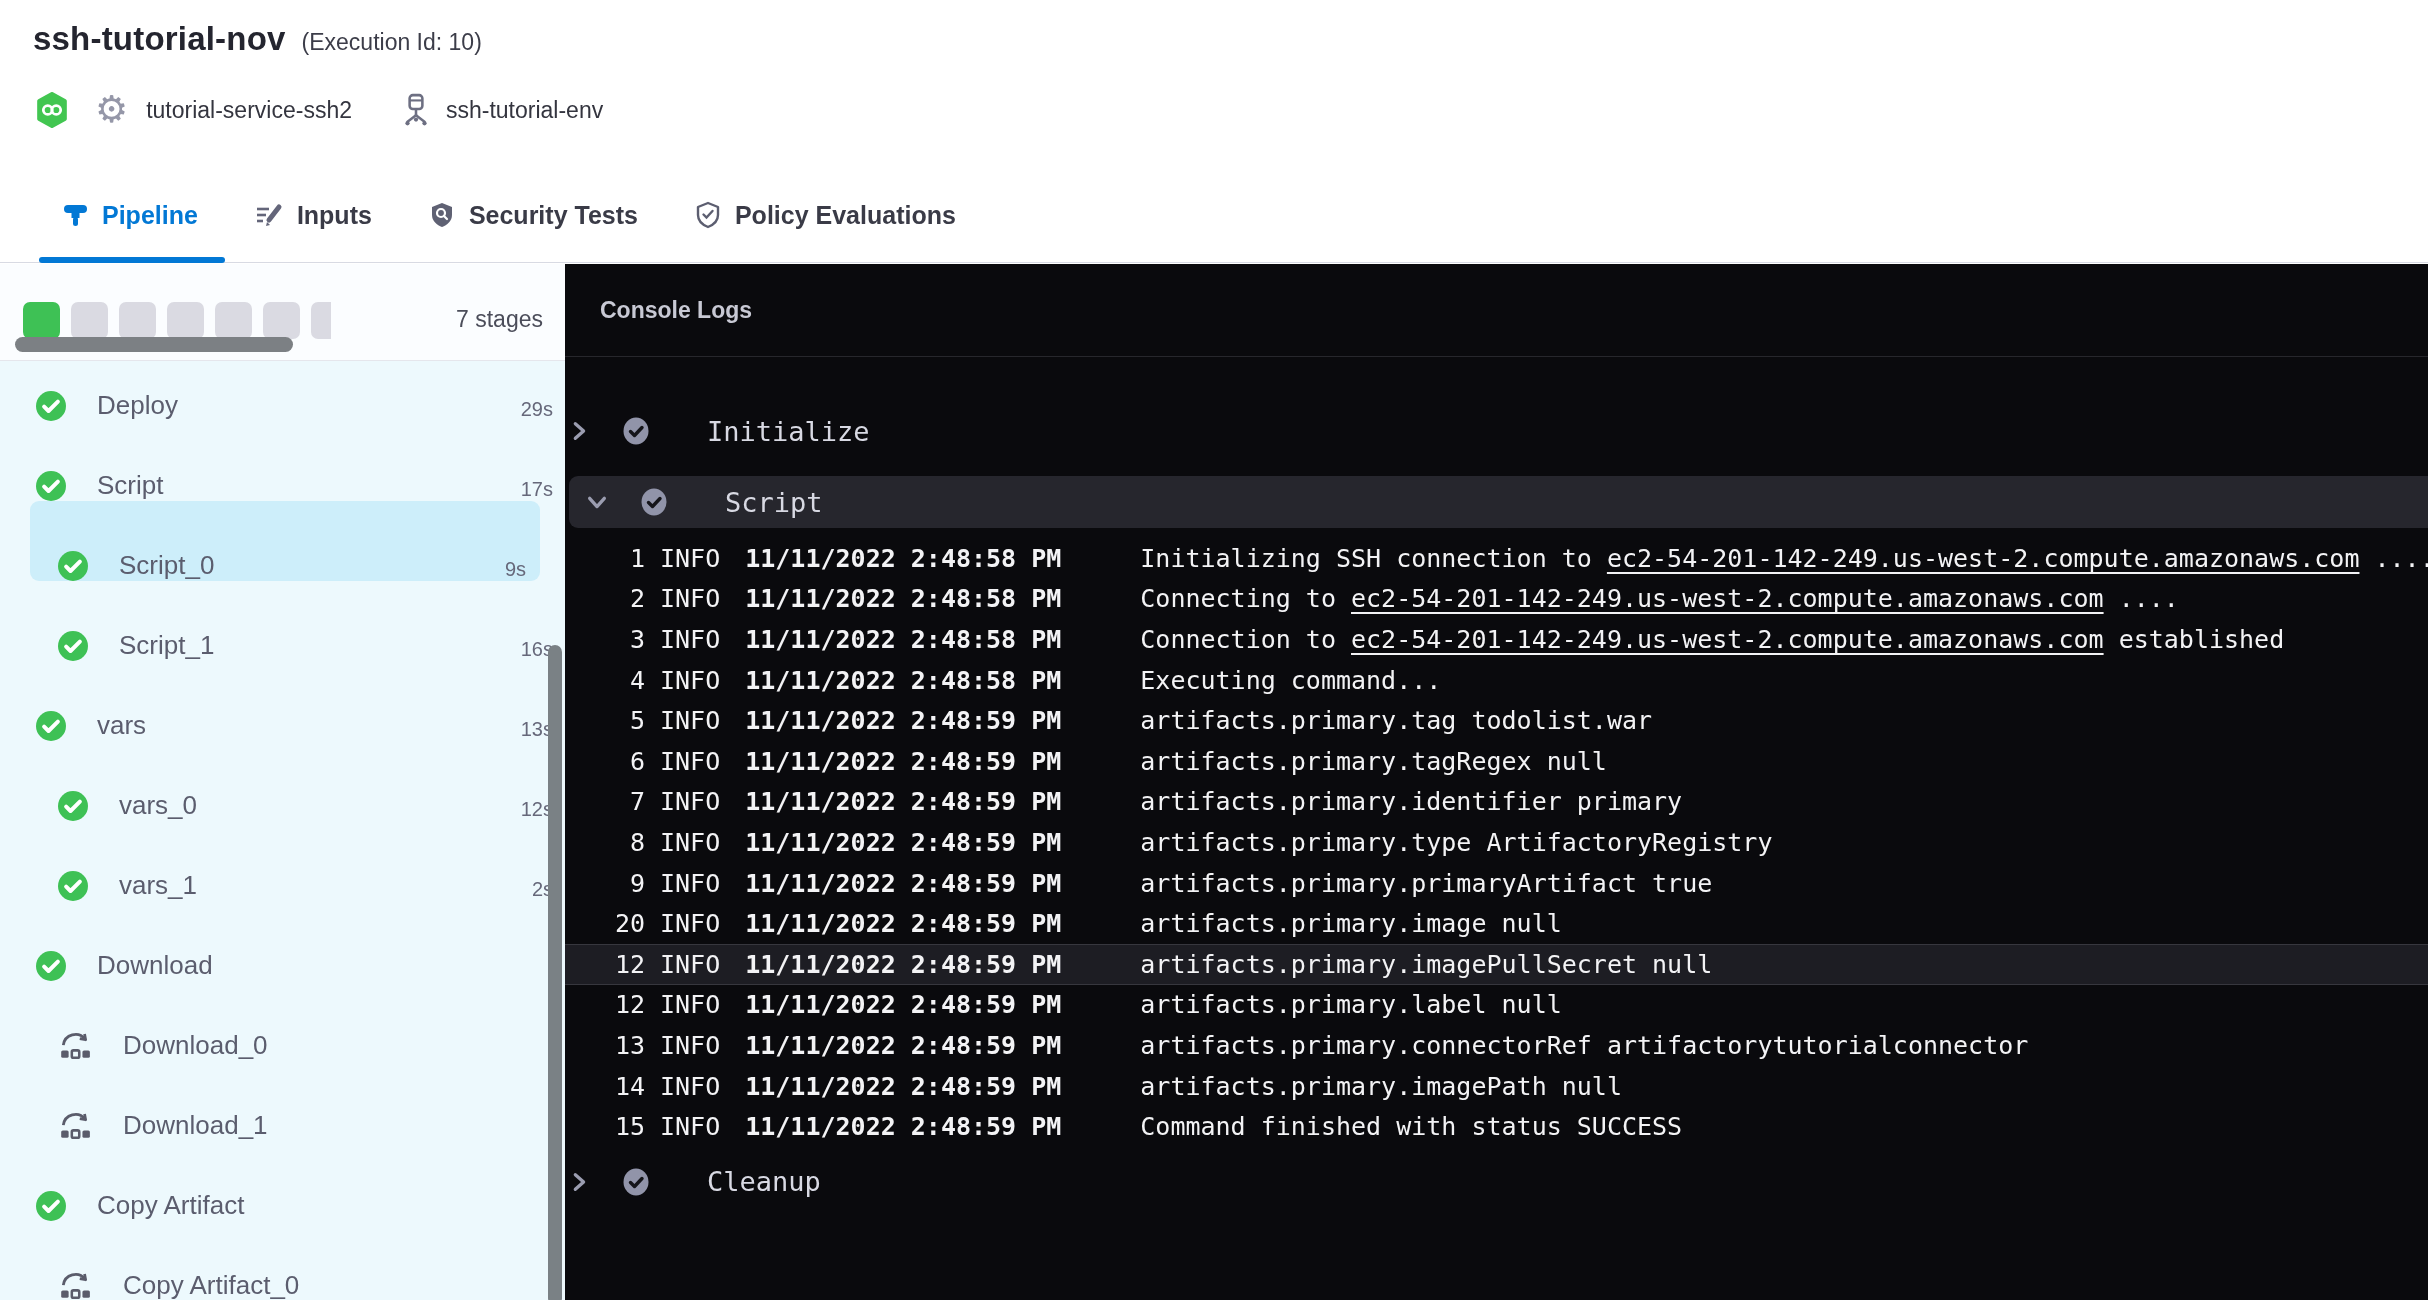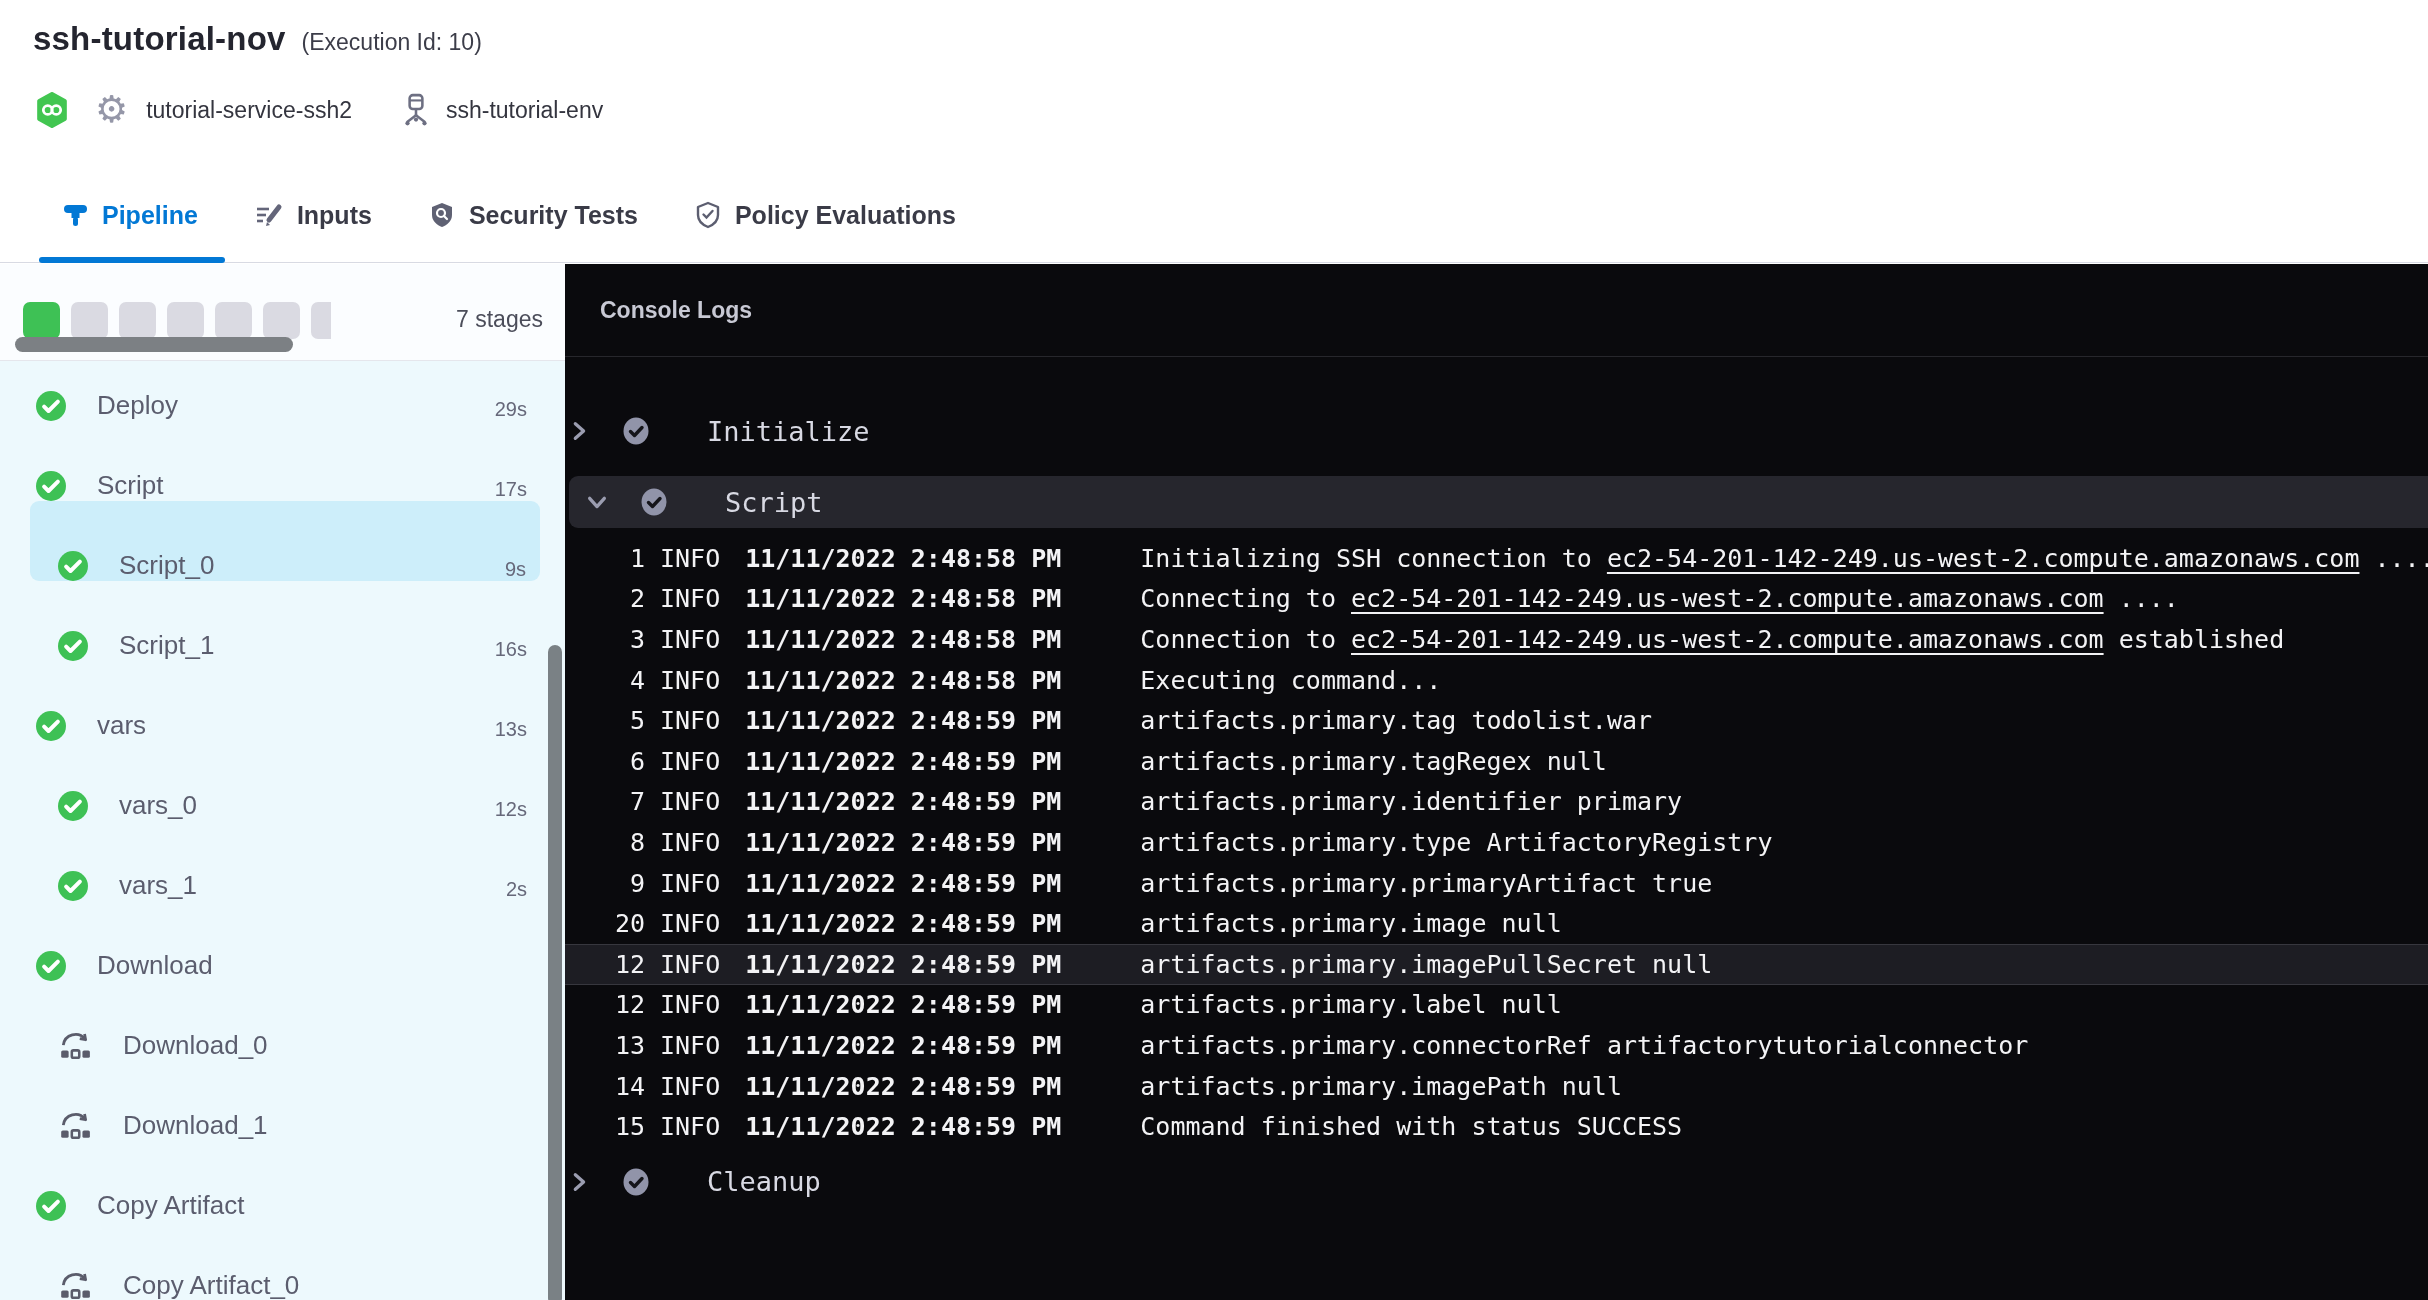--- a/index.html
+++ b/index.html
@@ -31,21 +31,21 @@
   .sb-head{position:absolute;left:0;top:0;width:100%;height:96px;background:#fbfdff;border-bottom:1px solid #e5e6ec;z-index:5;}
   .minimap{position:absolute;left:23px;top:38px;width:308px;height:38px;overflow:hidden;display:flex;gap:11px;}
   .sq{width:37px;height:37px;border-radius:7px;flex:0 0 auto;}
   .hthumb{position:absolute;left:15px;top:73px;width:278px;height:15px;border-radius:8px;background:#7c8084;z-index:6;}
   .stage-count{position:absolute;right:22px;top:42px;font-size:23px;color:#4b4d5a;}
   .stage-list{position:absolute;left:0;top:77px;width:100%;}
   .stage-row{height:80px;display:flex;align-items:flex-end;box-sizing:border-box;cursor:pointer;}
   .stage-row.lvl0{padding-left:36px;}
   .stage-row.lvl1{padding-left:58px;}
   .stage-row .stage-label{margin-left:31px;font-size:26px;color:#5b5d6e;}
-  .stage-row .dur{margin-left:auto;padding-right:38px;font-size:20px;color:#66687a;}
+  .stage-row .dur{margin-left:auto;padding-right:12px;font-size:20px;color:#66687a;}
   .stage-row.selected{background:#cdeefa;border-radius:9px;margin:0 25px 0 30px;}
   .stage-row.selected.lvl1{padding-left:28px;}
   .stage-row.selected .dur{padding-right:14px;}
   .vthumb{position:absolute;right:3px;top:381px;width:14px;height:660px;border-radius:7px;background:#7a8185;z-index:7;}
 
   
   .console{position:absolute;left:565px;top:264px;width:1863px;height:1260px;background:#0a0a0d;
            font-family:"DejaVu Sans Mono",monospace;}
   .console-head{height:92px;border-bottom:1px solid #27272c;display:flex;align-items:center;}
   .console-title{font-family:"Liberation Sans",sans-serif;font-size:23px;font-weight:bold;color:#c8c9d4;margin-left:35px;}

